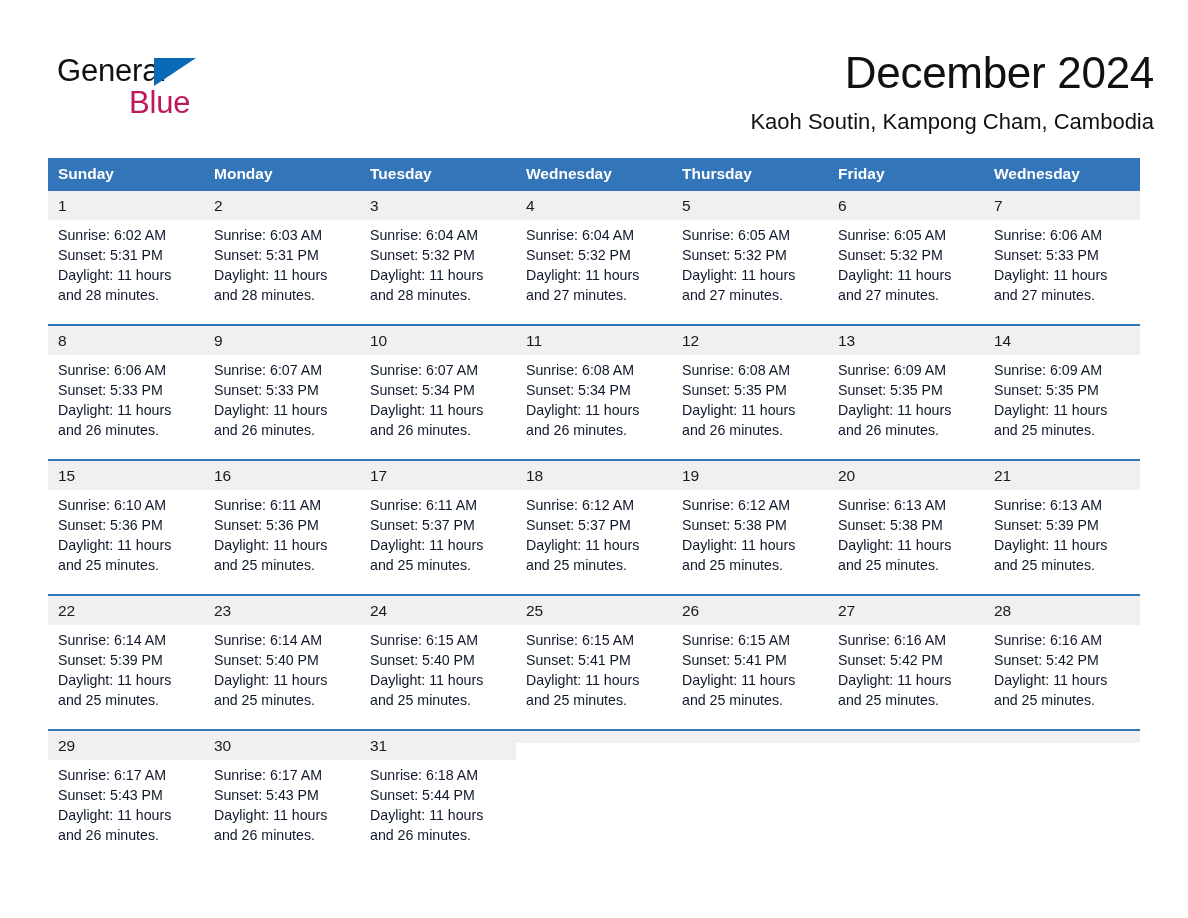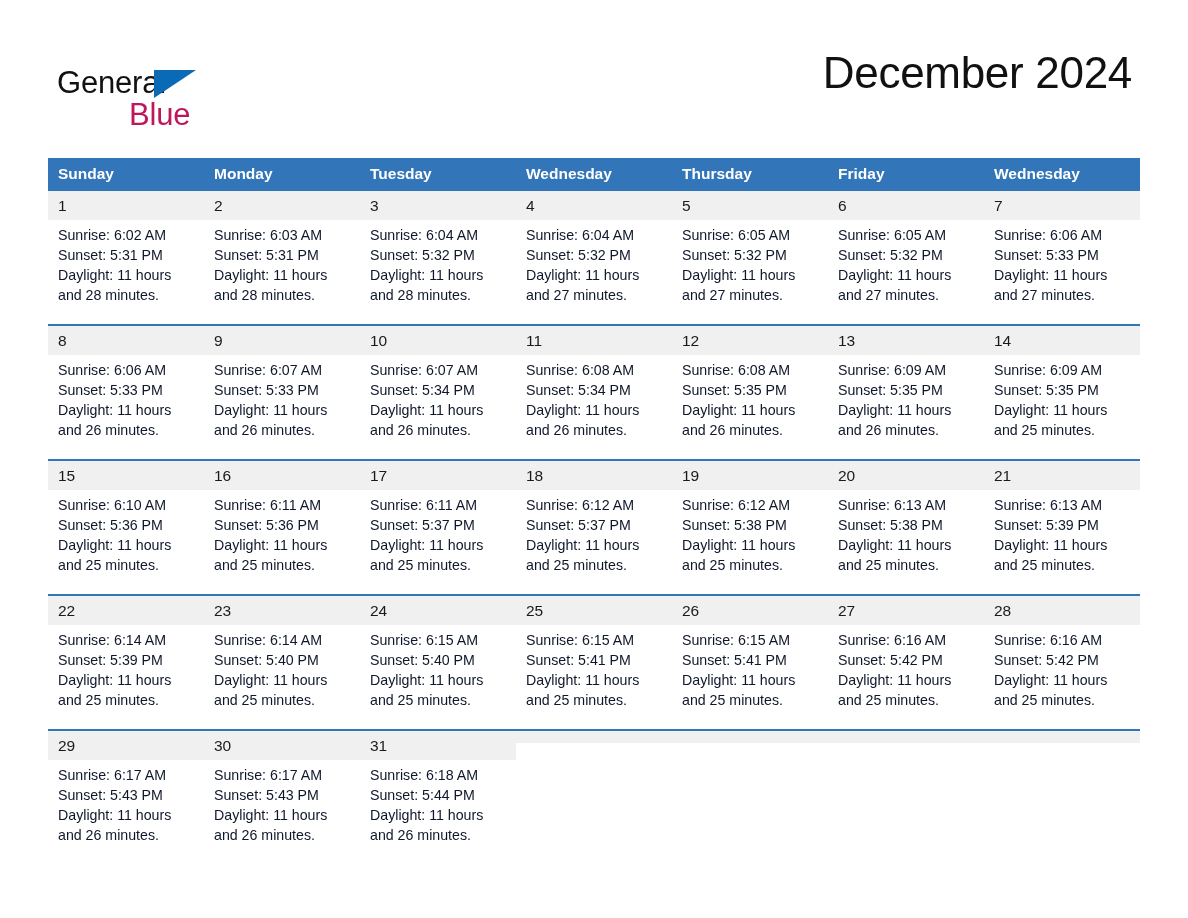--- a/index.html
+++ b/index.html
@@ -24,21 +24,21 @@
   
   .masthead {
     position: relative;
     height: 112px;
     padding: 0 48px;
     box-sizing: border-box;
   }
   .logo {
     position: absolute;
     left: 57px;
-    top: 66px;
+    top: 54px;
     width: 260px;
     height: 62px;
   }
   .logo-row1 {
     position: relative;
     height: 34px;
     line-height: 34px;
     white-space: nowrap;
   }
   .logo-general {
@@ -65,21 +65,21 @@
     white-space: nowrap;
   }
   .logo-blue {
     font-size: 31px;
     color: #be185d;
     letter-spacing: -0.2px;
   }
 
   .title-block {
     position: absolute;
-    right: 56px;
+    right: 34px;
     top: 48px;
     text-align: right;
   }
   .month-title {
     font-size: 44px;
     line-height: 50px;
     color: #111111;
     font-weight: normal;
     letter-spacing: -0.3px;
     margin: 0;
@@ -173,20 +173,21 @@
         <span class="logo-general">General</span>
         <span class="logo-tri"></span>
       </div>
       <div class="logo-row2">
         <span class="logo-blue">Blue</span>
       </div>
     </div>
 
     <div class="title-block">
       <h1 class="month-title">December 2024</h1>
+      <h2 class="location">Kaoh Soutin, Kampong Cham, Cambodia</h2>
     </div>
 
   </div>
 
   <div class="calendar">
     <table class="cal">
       <colgroup>
         <col>
           <col>
           <col>

